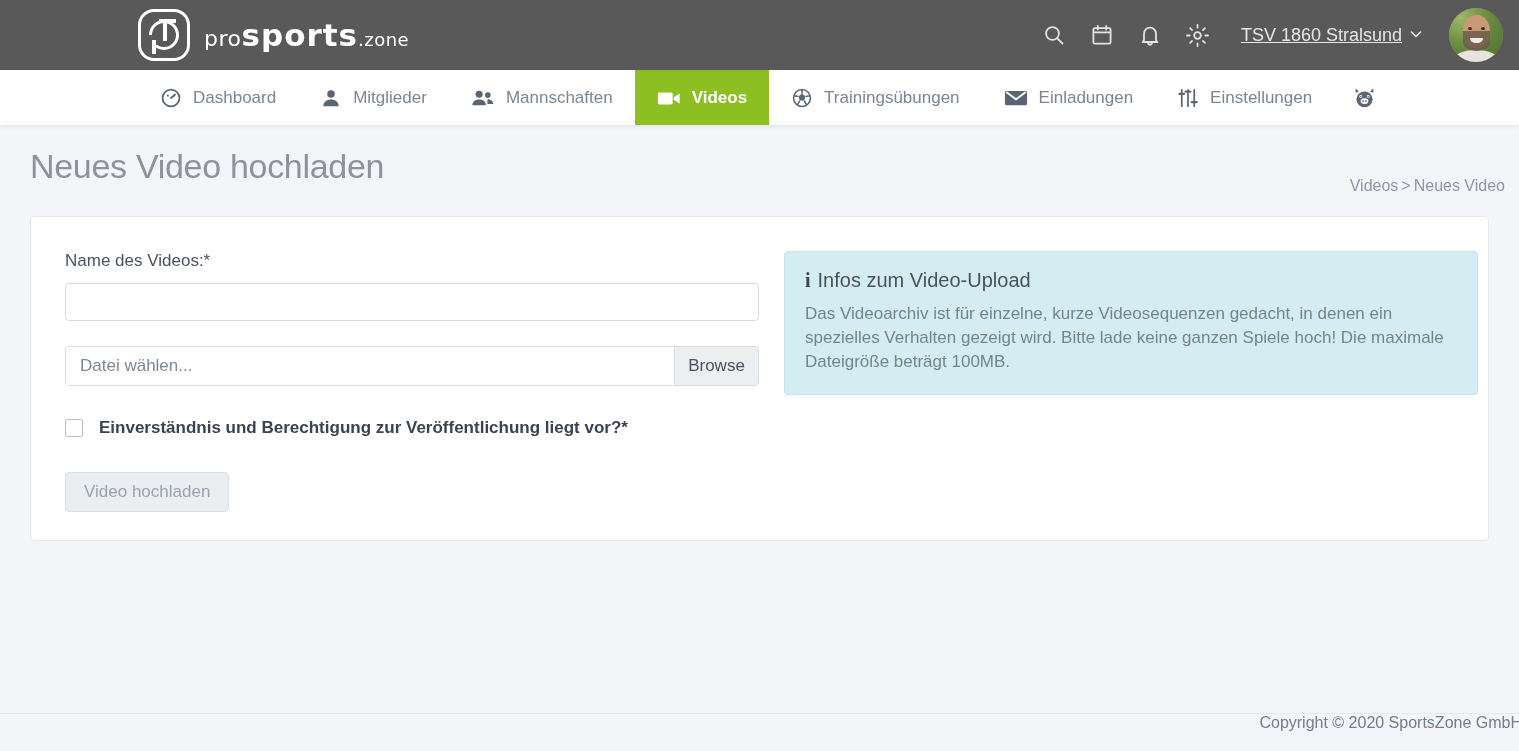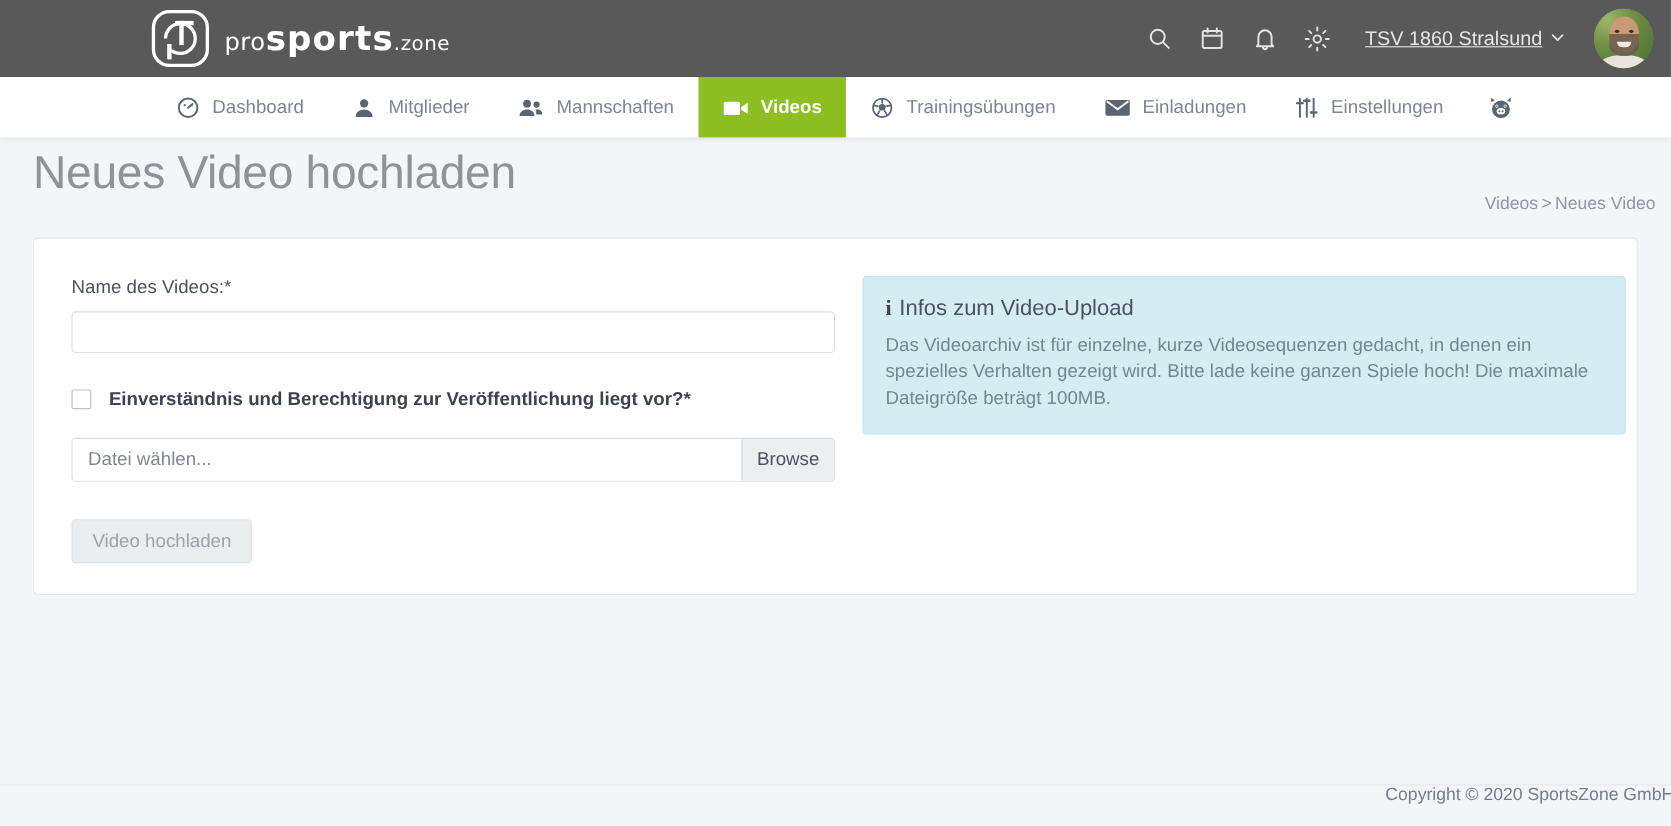--- a/index.html
+++ b/index.html
@@ -180,22 +180,22 @@
   .nav-item.icon-only { padding: 0 18px; }
 
   
   #page-head {
     position: relative;
     padding: 26px 0 10px 0;
     height: 78px;
   }
   #page-title {
     position: absolute;
-    left: 30px; top: 8px;
-    font-size: 42px;
+    left: 30px; top: 22px;
+    font-size: 34px;
     font-weight: 400;
     color: #8e9299;
     letter-spacing: -0.3px;
   }
   #breadcrumb {
     position: absolute;
     right: 14px; top: 52px;
     font-size: 16px;
     color: #8e97a4;
   }
@@ -524,28 +524,28 @@
 </div>
 
 <div id="card">
 
   <div id="form-col">
 
     <div class="field-label">Name des Videos:*</div>
 
     <input id="video-name-input" type="text" placeholder="" style="">
 
+    <div id="file-row">
+      <div id="file-name">Datei wählen...</div>
+      <div id="browse-btn">Browse</div>
+    </div>
+
     <div id="consent-row">
       <div id="consent-box"></div>
       <div id="consent-label">Einverständnis und Berechtigung zur Veröffentlichung liegt vor?*</div>
-    </div>
-
-    <div id="file-row">
-      <div id="file-name">Datei wählen...</div>
-      <div id="browse-btn">Browse</div>
     </div>
 
     <div id="upload-btn">Video hochladen</div>
 
   </div>
 
   <div id="info-col">
     <div id="info-panel">
       <div id="info-title">
         <i class="i-glyph">i</i>

